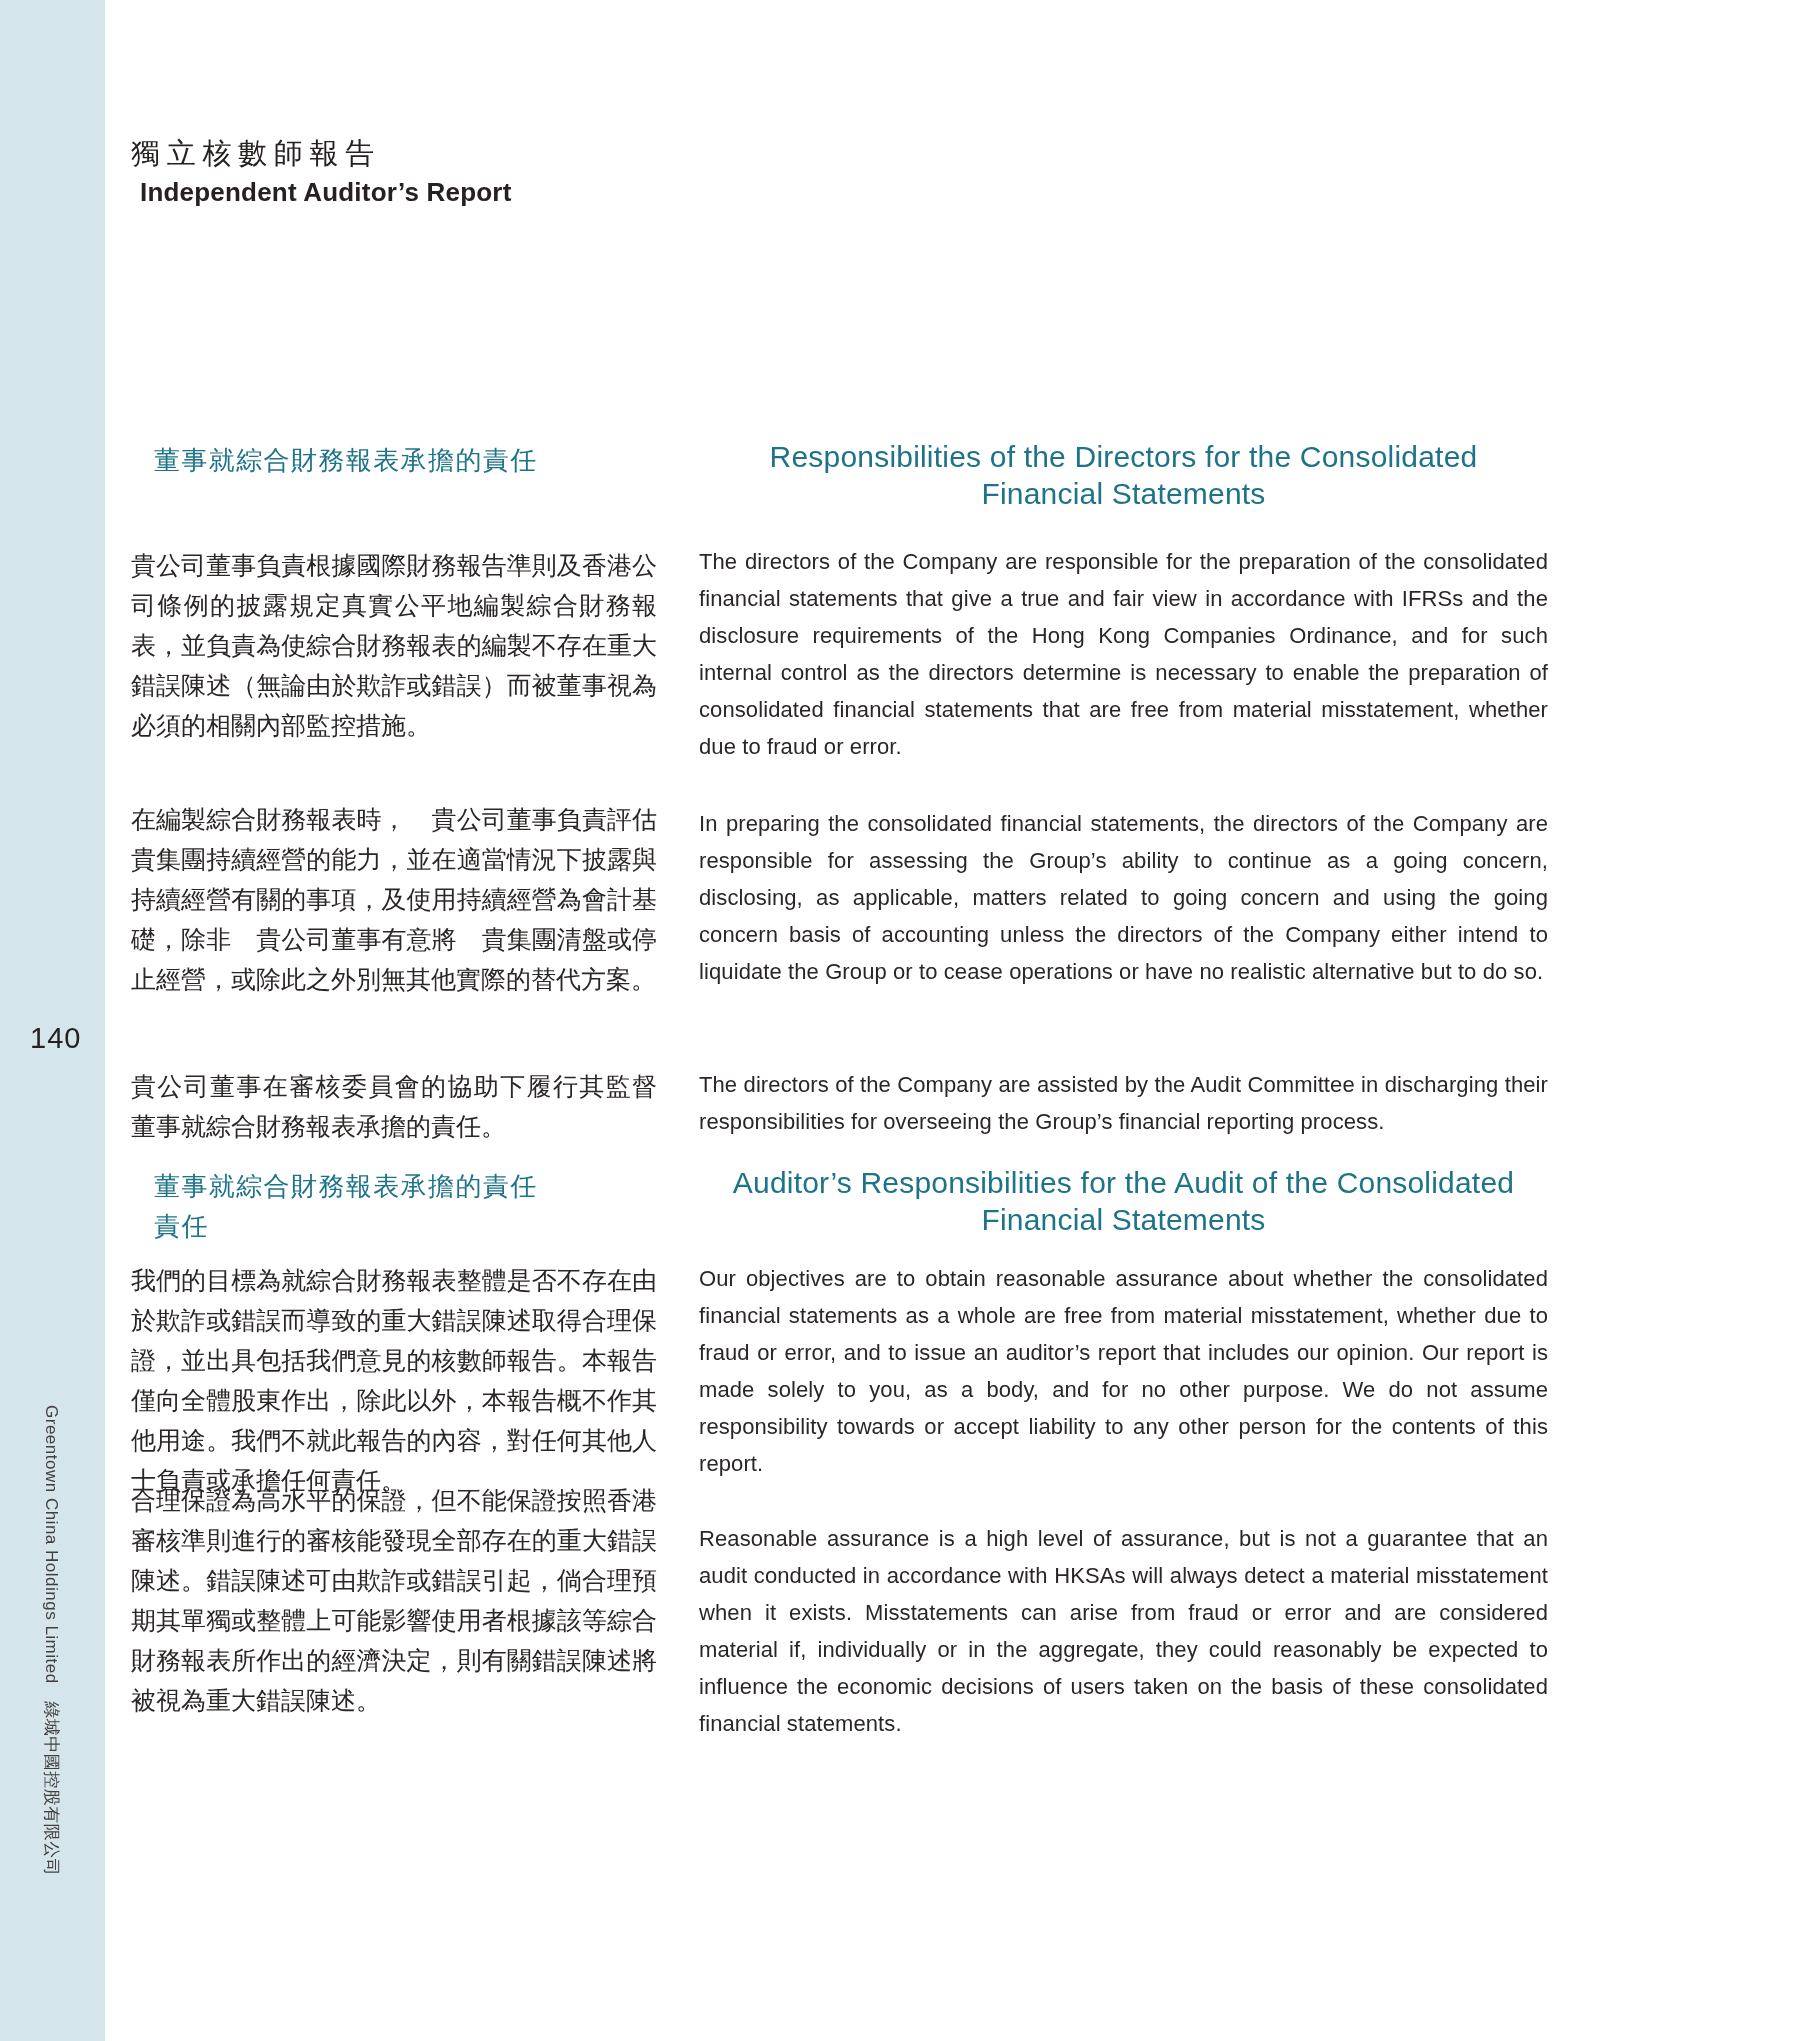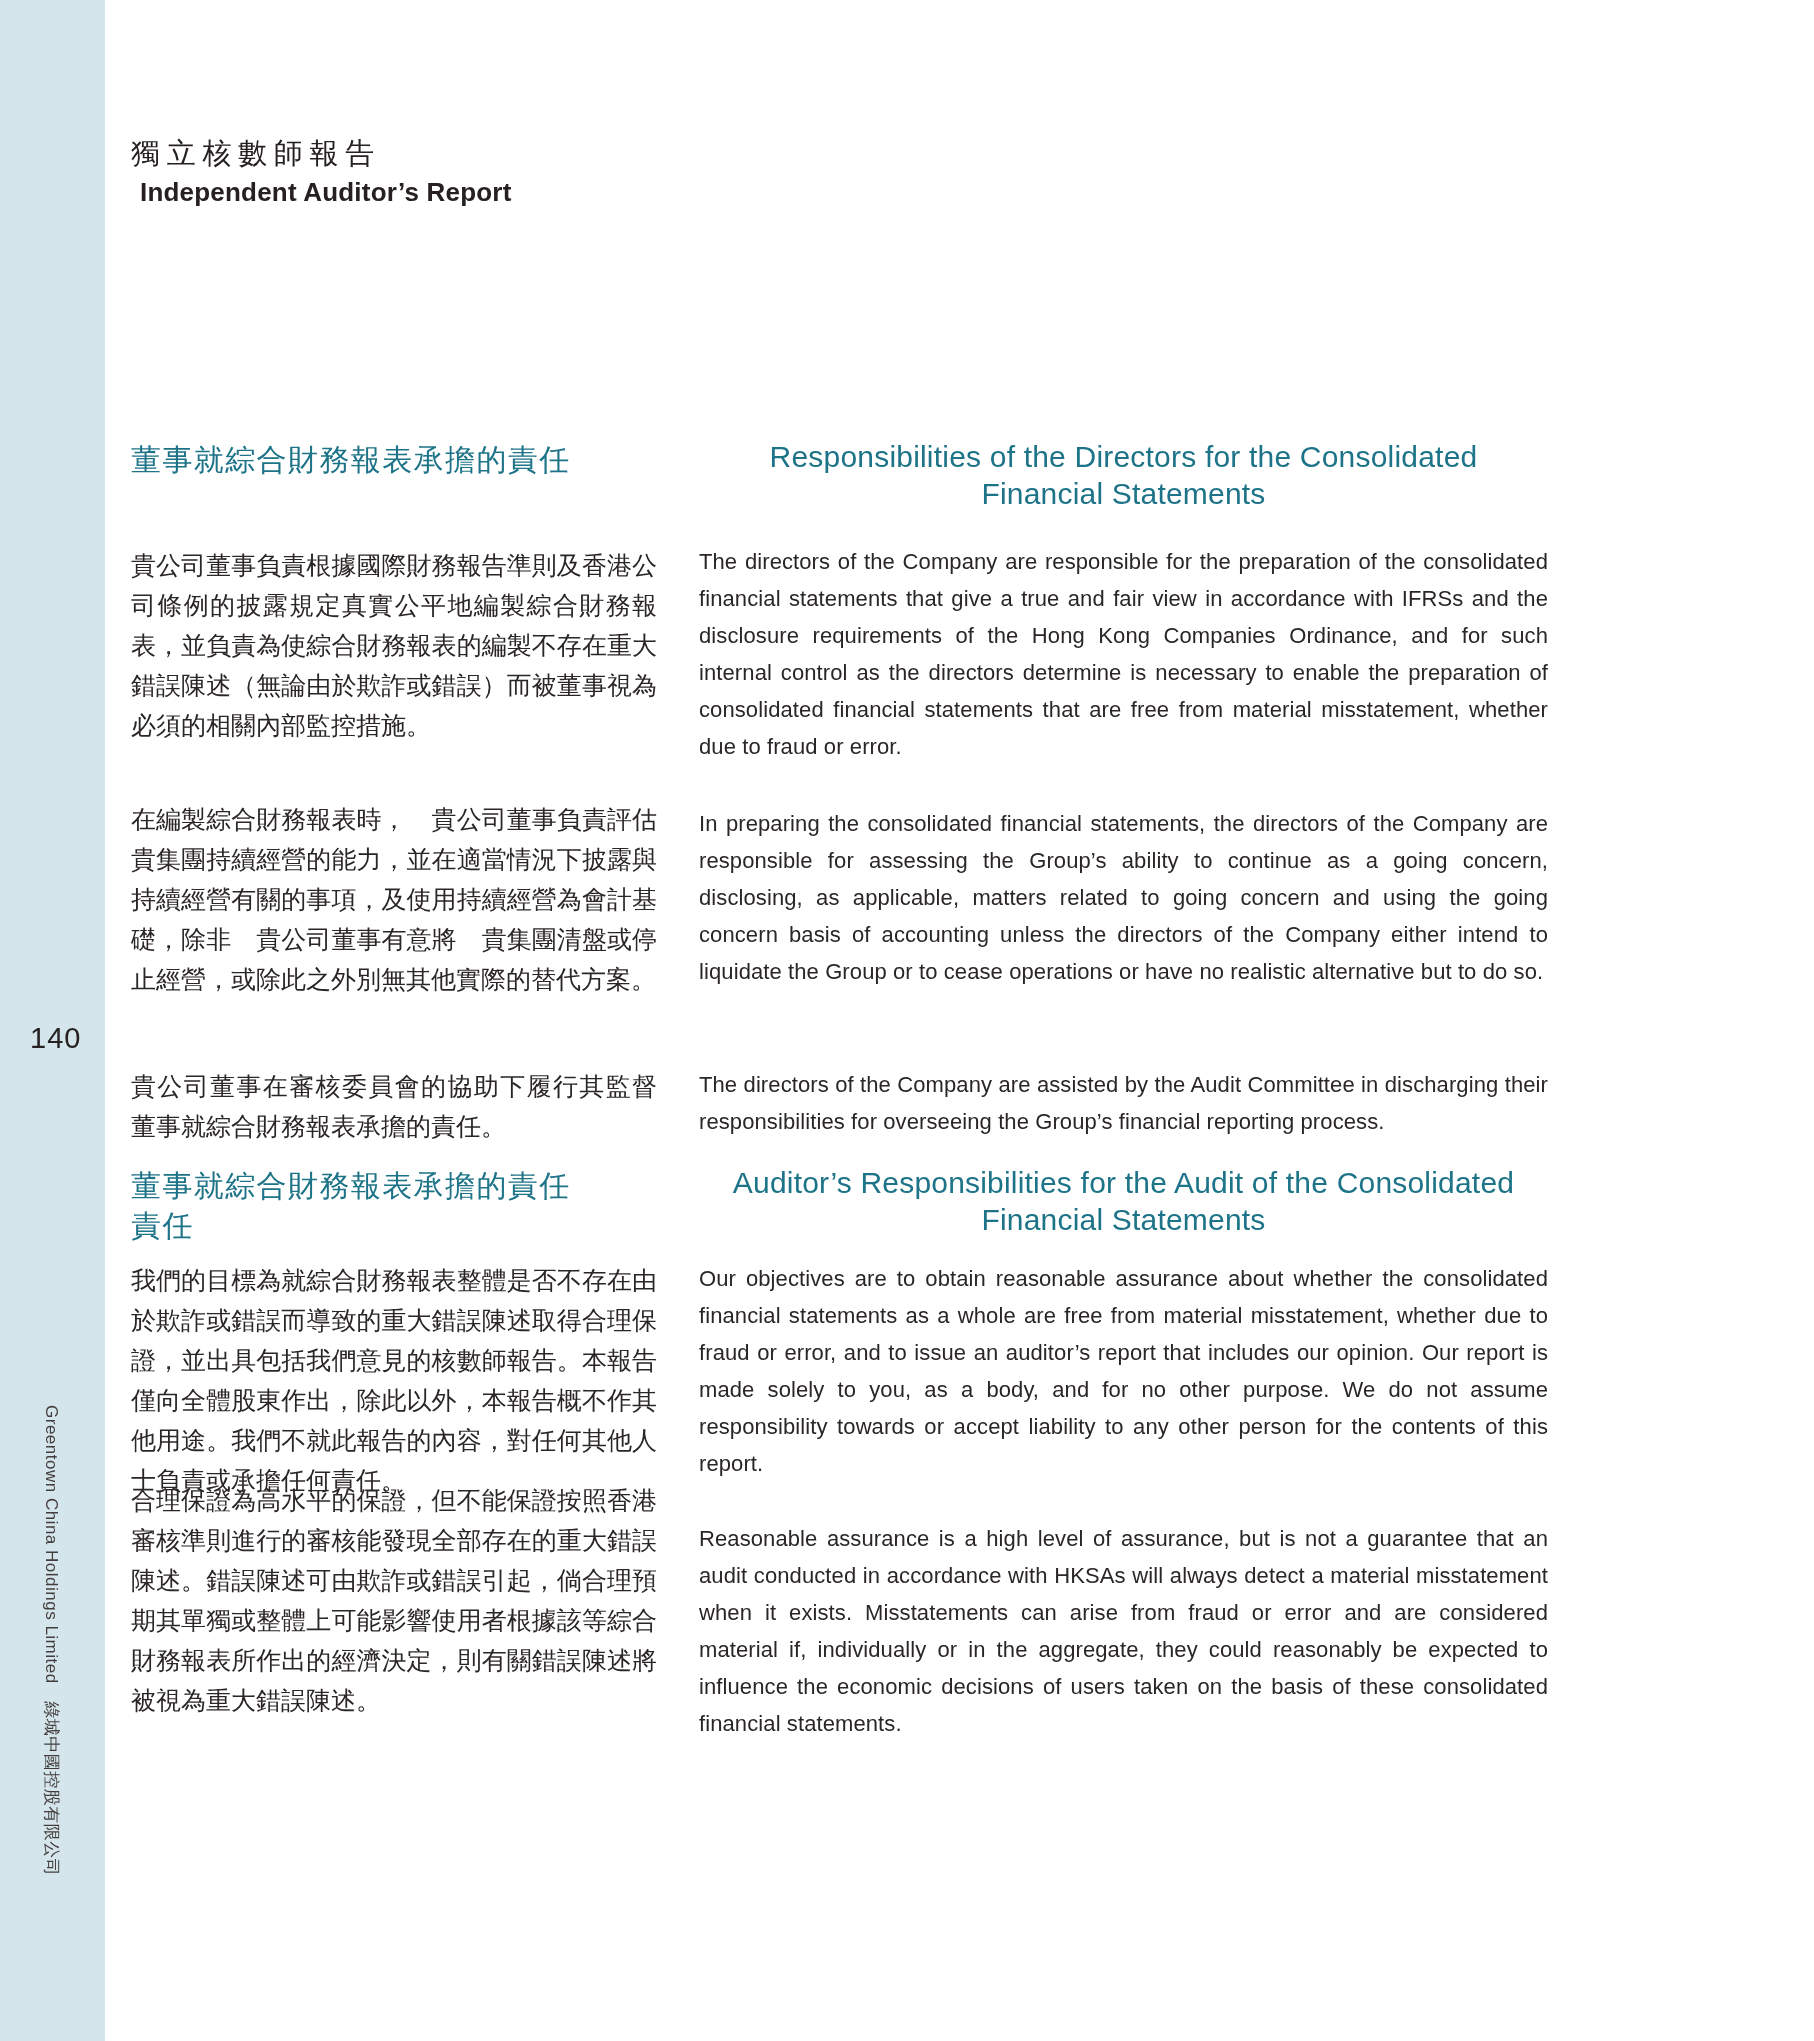--- a/index.html
+++ b/index.html
@@ -53,21 +53,21 @@
 
   
   .cn{left:131px;width:526px;}
   .en{left:699px;width:849px;}
 
   .heading{
     color:var(--teal);
     white-space:pre-line;
     font-weight:400;
   }
-  .cn-heading{font-size:30px;line-height:40px;letter-spacing:1.4px;}
+  .cn-heading{font-size:26px;line-height:40px;letter-spacing:1.4px;margin-left:23px;}
   .en-heading{font-size:30px;line-height:37px;letter-spacing:0.2px;text-align:center;}
 
   .cn-body{
     font-size:25px;line-height:40px;
     text-align:justify;text-justify:inter-character;
     color:var(--body);
   }
   .en-body{
     font-size:22px;line-height:37px;
     text-align:justify;

